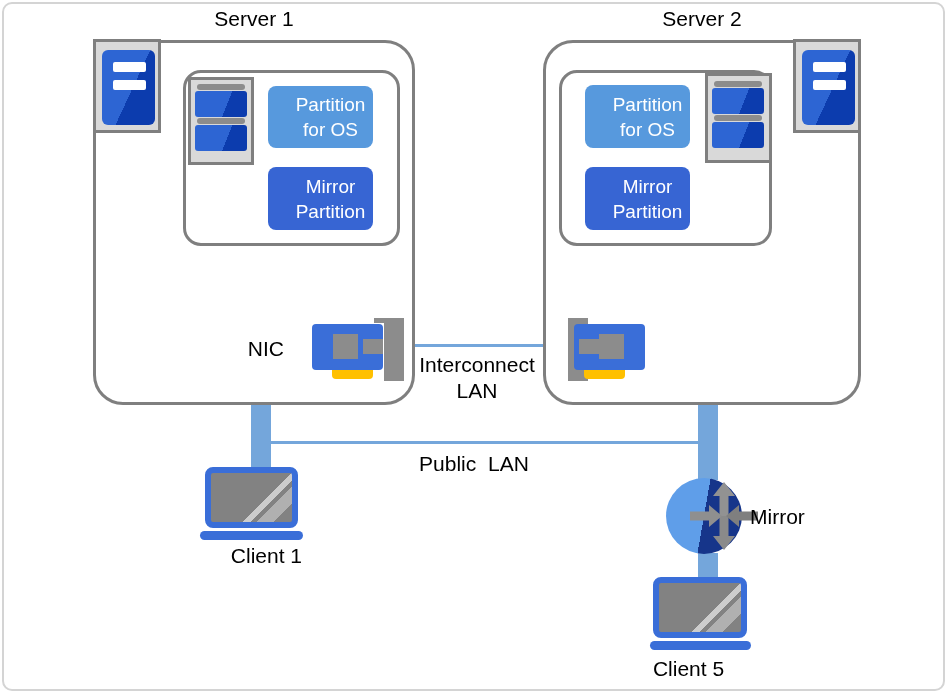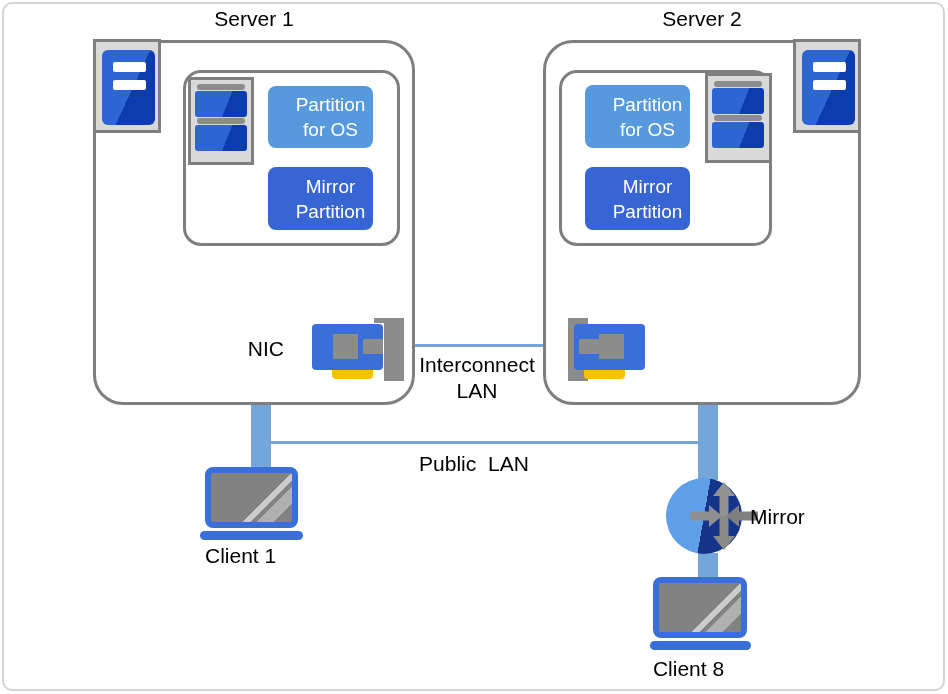--- a/index.html
+++ b/index.html
@@ -100,28 +100,28 @@
   <div class="abs nic-card" style="left:574px;top:324px;width:71px;height:46px;">
     <div class="abs chip" style="left:5px;top:15px;width:15px;height:15px;"></div>
     <div class="abs chip" style="left:25px;top:10px;width:25px;height:25px;"></div>
   </div>
 
   <div class="lbl" style="left:354px;top:451px;width:240px;text-align:center;word-spacing:6px;">Public LAN</div>
   <div class="lbl" style="left:412px;top:352px;width:130px;text-align:center;">Interconnect LAN</div>
 
   <div class="abs laptop-frame" style="left:205px;top:467px;width:93px;height:61px;"></div>
   <div class="abs laptop-base" style="left:200px;top:531px;width:103px;height:9px;"></div>
-  <div class="lbl" style="left:205px;top:543px;width:97px;text-align:left;">Client 1</div>
+  <div class="lbl" style="left:205px;top:543px;width:97px;text-align:right;">Client 1</div>
 
   <div class="abs router" style="left:666px;top:478px;width:76px;height:76px;">
     <svg width="76" height="76" viewBox="0 0 76 76">
       <polygon points="38,4 27,18 33.5,18 33.5,38 42.5,38 42.5,18 49,18" fill="#929292"></polygon>
       <polygon points="38,72 27,58 33.5,58 33.5,38 42.5,38 42.5,58 49,58" fill="#8a8a8a"></polygon>
       <polygon points="36,38 23,27 23,33.5 4,33.5 4,42.5 23,42.5 23,49" fill="#8f8f8f"></polygon>
       <polygon points="40,38 53,27 53,33.5 72,33.5 72,42.5 53,42.5 53,49" fill="#7f7f7f"></polygon>
     </svg>
   </div>
   <div class="lbl" style="left:750px;top:504px;">Mirror</div>
 
   <div class="abs laptop-frame" style="left:653px;top:577px;width:94px;height:61px;"></div>
   <div class="abs laptop-base" style="left:650px;top:641px;width:101px;height:9px;"></div>
-  <div class="lbl" style="left:640px;top:656px;width:97px;text-align:center;">Client 8</div>
+  <div class="lbl" style="left:640px;top:656px;width:97px;text-align:center;">Client 5</div>
 </div>
 
 </body></html>

